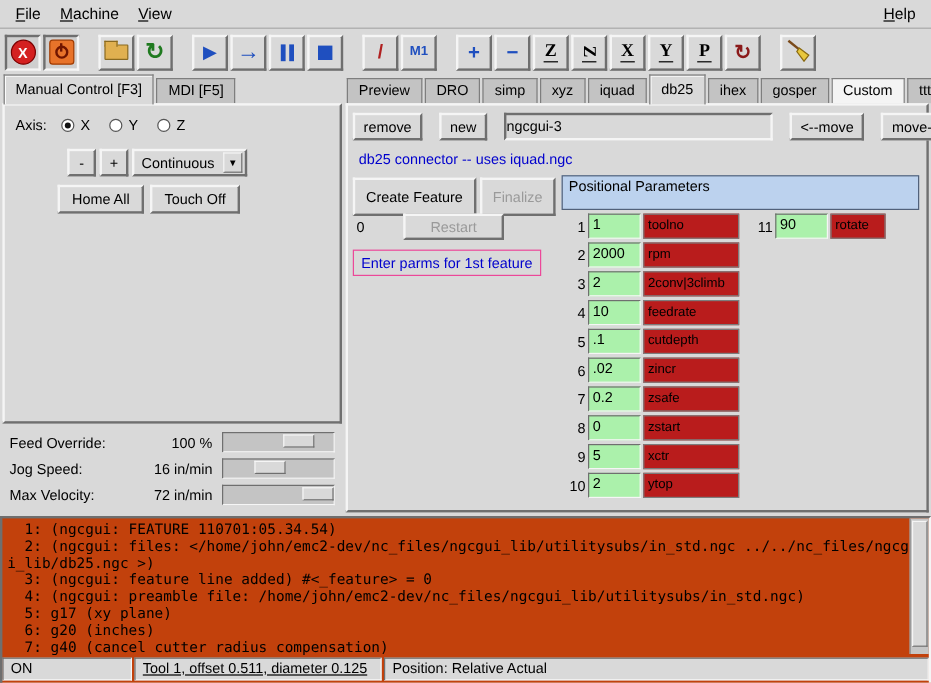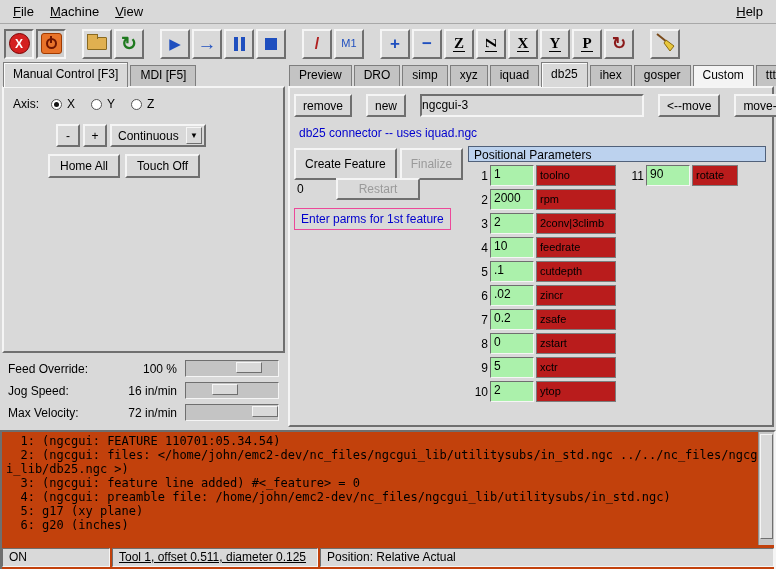--- a/index.html
+++ b/index.html
@@ -34,21 +34,21 @@
   .folder-ico { width:20px; height:13px; background:#e0b050; border:1px solid #8a6a20; border-radius:1px; position:relative; }
   .folder-ico::before { content:""; position:absolute; top:-4px; left:-1px; width:9px; height:4px;
                         background:#e0b050; border:1px solid #8a6a20; border-bottom:none; }
   .g-reload { color:#1f7a1f; font-size:19px; font-weight:bold; line-height:1; }
   .g-run    { color:#1f4fbf; font-size:15px; line-height:1; }
   .g-step   { color:#1f4fbf; font-size:19px; font-weight:bold; line-height:1; }
   .pause-ico { display:flex; gap:3px; }
   .pause-ico i { display:block; width:4px; height:14px; background:#1f4fbf; }
   .stop-ico { width:12px; height:12px; background:#1f4fbf; }
   .g-slash { color:#b02020; font-size:16px; font-weight:bold; line-height:1; }
-  .g-m1 { color:#1f4fbf; font-size:11px; font-weight:normal; line-height:1; }
+  .g-m1 { color:#1f4fbf; font-size:11px; font-weight:bold; line-height:1; }
   .g-zoom { color:#1f4fbf; font-size:17px; font-weight:bold; line-height:1; }
   .tb-letter { font-family:"Liberation Serif", serif; font-weight:bold; font-size:15px; line-height:16px;
                border-bottom:1px solid #000; padding:0 1px; }
   .tb-letter .rot { display:inline-block; transform:rotate(90deg); }
   .g-rotate { color:#8b1a1a; font-size:17px; font-weight:bold; line-height:1; }
 
   
   .tabbar { position:absolute; top:62px; height:24px; display:flex; align-items:flex-end; }
   .tab { height:21px; line-height:19px; padding:0 9px; background:#c3c3c3;
          border:1px solid #7e7e7e; border-bottom:none; margin-right:2px; white-space:nowrap; }
@@ -92,21 +92,21 @@
   .desc { position:absolute; top:38px; left:9px; color:#0000cd; }
   .createbar { position:absolute; top:60px; left:4px; display:flex; }
   .createbar > * { margin-right:3px; }
   .cf-btn { height:24px; padding:14px 9px; display:flex; align-items:center; }
   .count-label { position:absolute; top:94px; left:7px; }
   .restart-btn { position:absolute; top:90px; left:46px; width:84px; height:22px;
                  display:flex; align-items:center; justify-content:center; color:#9a9a9a; }
   .status-msg { position:absolute; top:120px; left:4px; color:#0000cd; border:1px solid #ec4899;
                 padding:3px 6px; background:#d9d9d9; white-space:nowrap; }
   .params { position:absolute; top:58px; left:178px; width:300px; }
-  .params-header { width:298px; height:16px; line-height:17px; padding-left:5px;
+  .params-header { width:298px; height:29px; line-height:17px; padding-left:5px;
                    background:#bcd2ee; border:1px solid #51617a; }
   .param-row { display:flex; align-items:center; height:21px; margin-top:3px; }
   .p-num { width:22px; text-align:right; padding-right:2px; }
   .p-entry { width:44px; height:21px; background:#abf1ab; padding:0 3px; line-height:17px; }
   .p-name { width:80px; height:21px; line-height:19px; padding-left:3px; border:1px solid #7c7c7c;
             background:#b91c1c; margin-left:2px; white-space:nowrap; overflow:hidden; font-size:11px; }
   .p-gap { width:10px; }
   .p-num2 { width:20px; text-align:right; padding-right:2px; }
   .p-name2 { width:46px; }
 
@@ -368,20 +368,21 @@
 </div>
 
 <div class="console sunken">
   <div class="cline">  1: (ngcgui: FEATURE 110701:05.34.54)</div>
   <div class="cline">  2: (ngcgui: files: &lt;/home/john/emc2-dev/nc_files/ngcgui_lib/utilitysubs/in_std.ngc ../../nc_files/ngcgu</div>
   <div class="cline">i_lib/db25.ngc &gt;)</div>
   <div class="cline">  3: (ngcgui: feature line added) #&lt;_feature&gt; = 0</div>
   <div class="cline">  4: (ngcgui: preamble file: /home/john/emc2-dev/nc_files/ngcgui_lib/utilitysubs/in_std.ngc)</div>
   <div class="cline">  5: g17 (xy plane)</div>
   <div class="cline">  6: g20 (inches)</div>
+  <div class="cline">  7: g40 (cancel cutter radius compensation)</div>
 </div>
 <div class="console-sb">
   <div class="thumb raised1"></div>
 </div>
 
 <div class="statusbar">
   <div class="status-box sunken1 sb-1">ON</div>
   <div class="status-box sunken1 sb-2">Tool 1, offset 0.511, diameter 0.125</div>
   <div class="status-box sunken1 sb-3">Position: Relative Actual</div>
 </div>

